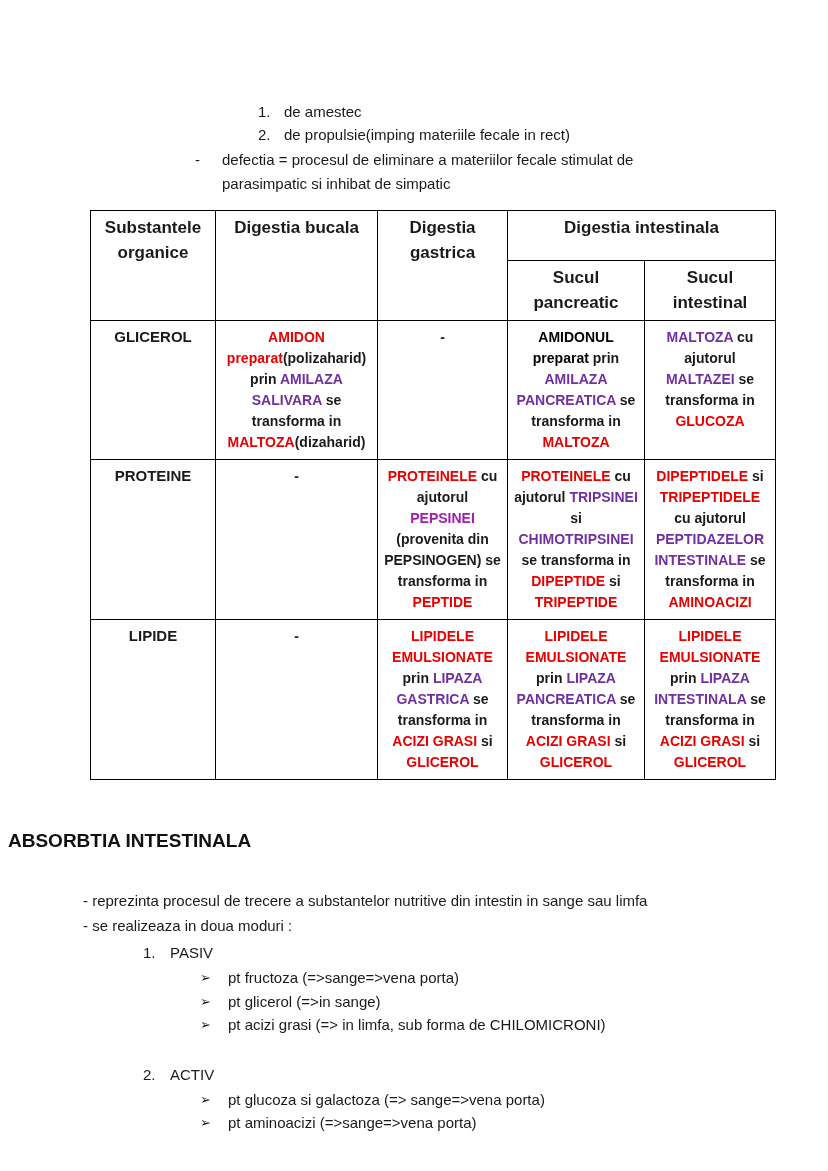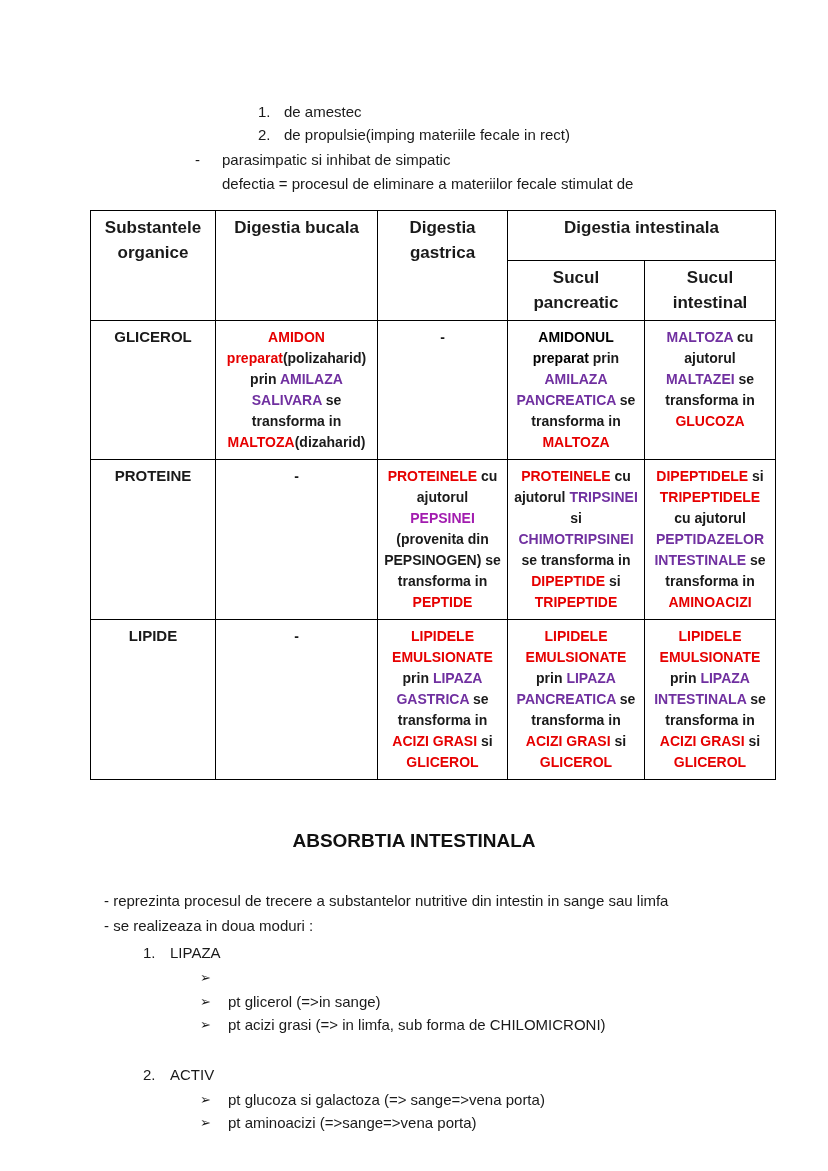--- a/index.html
+++ b/index.html
@@ -42,24 +42,24 @@
     padding-top: 7px;
   }
   td.cell {
     font-size: 14px; font-weight: bold;
     text-align: center; vertical-align: top;
     padding: 6px 5px; line-height: 1.5;
   }
 
   
   .section-title {
-    margin-top: 50px; text-align: center;
-    font-size: 19px; font-weight: bold; color: #111;
+    margin-top: 50px; text-align: left;
+    font-size: 19px; font-weight: bold; color: #111; padding-left: 8px;
   }
-  .absorb-intro { margin: 36px 0 0 104px; font-size: 15px; line-height: 25px; }
+  .absorb-intro { margin: 36px 0 0 83px; font-size: 15px; line-height: 25px; }
   .mode { margin-left: 143px; margin-top: 3px; font-size: 15px; }
   .mode-activ { margin-top: 26px; }
   .mode-head { display: flex; line-height: 24px; }
   .mode-head .num { width: 27px; flex: 0 0 27px; }
   .bullets { margin-left: 57px; margin-top: 1px; }
   .bullet { display: flex; line-height: 23.5px; }
   .bullet .arrow { width: 28px; flex: 0 0 28px; font-size: 13px; }
 </style>
 </head>
 <body>
@@ -73,22 +73,22 @@
         <span>de amestec</span>
       </div>
       <div class="num-item">
         <span class="num">2.</span>
         <span>de propulsie(imping materiile fecale in rect)</span>
       </div>
     </div>
     <div class="defect">
       <span class="dash">-</span>
       <div>
+        <div>defectia = procesul de eliminare a materiilor fecale stimulat de</div>
         <div>parasimpatic si inhibat de simpatic</div>
-        <div>defectia = procesul de eliminare a materiilor fecale stimulat de</div>
       </div>
     </div>
   </div>
 
   <table class="digestion">
     <colgroup>
       <col style="width:125px">
         <col style="width:162px">
         <col style="width:130px">
         <col style="width:137px">
@@ -132,25 +132,26 @@
   <div class="section-title">ABSORBTIA INTESTINALA</div>
 
   <div class="absorb-intro">
     <div>- reprezinta procesul de trecere a substantelor nutritive din intestin in sange sau limfa</div>
     <div>- se realizeaza in doua moduri :</div>
   </div>
 
   <div class="mode">
     <div class="mode-head">
       <span class="num">1.</span>
-      <span>LIPAZA</span>
+      <span>PASIV</span>
     </div>
     <div class="bullets">
       <div class="bullet">
         <span class="arrow">➢</span>
+        <span>pt fructoza (=&gt;sange=&gt;vena porta)</span>
       </div>
       <div class="bullet">
         <span class="arrow">➢</span>
         <span>pt glicerol (=&gt;in sange)</span>
       </div>
       <div class="bullet">
         <span class="arrow">➢</span>
         <span>pt acizi grasi (=&gt; in limfa, sub forma de CHILOMICRONI)</span>
       </div>
     </div>

